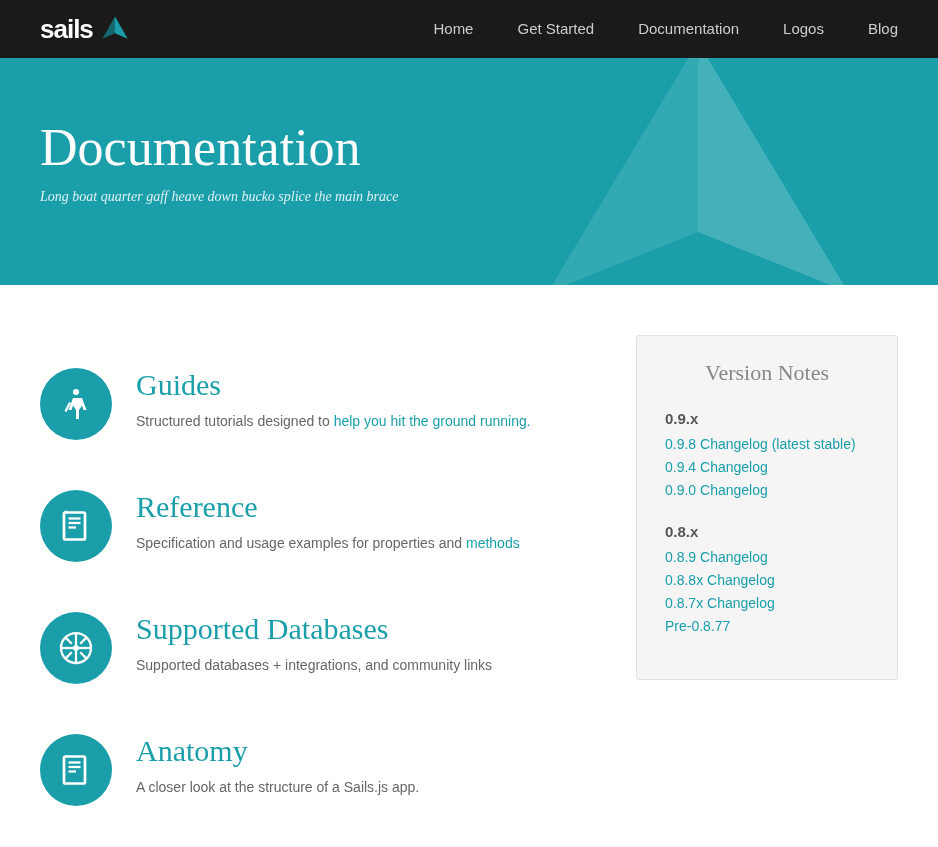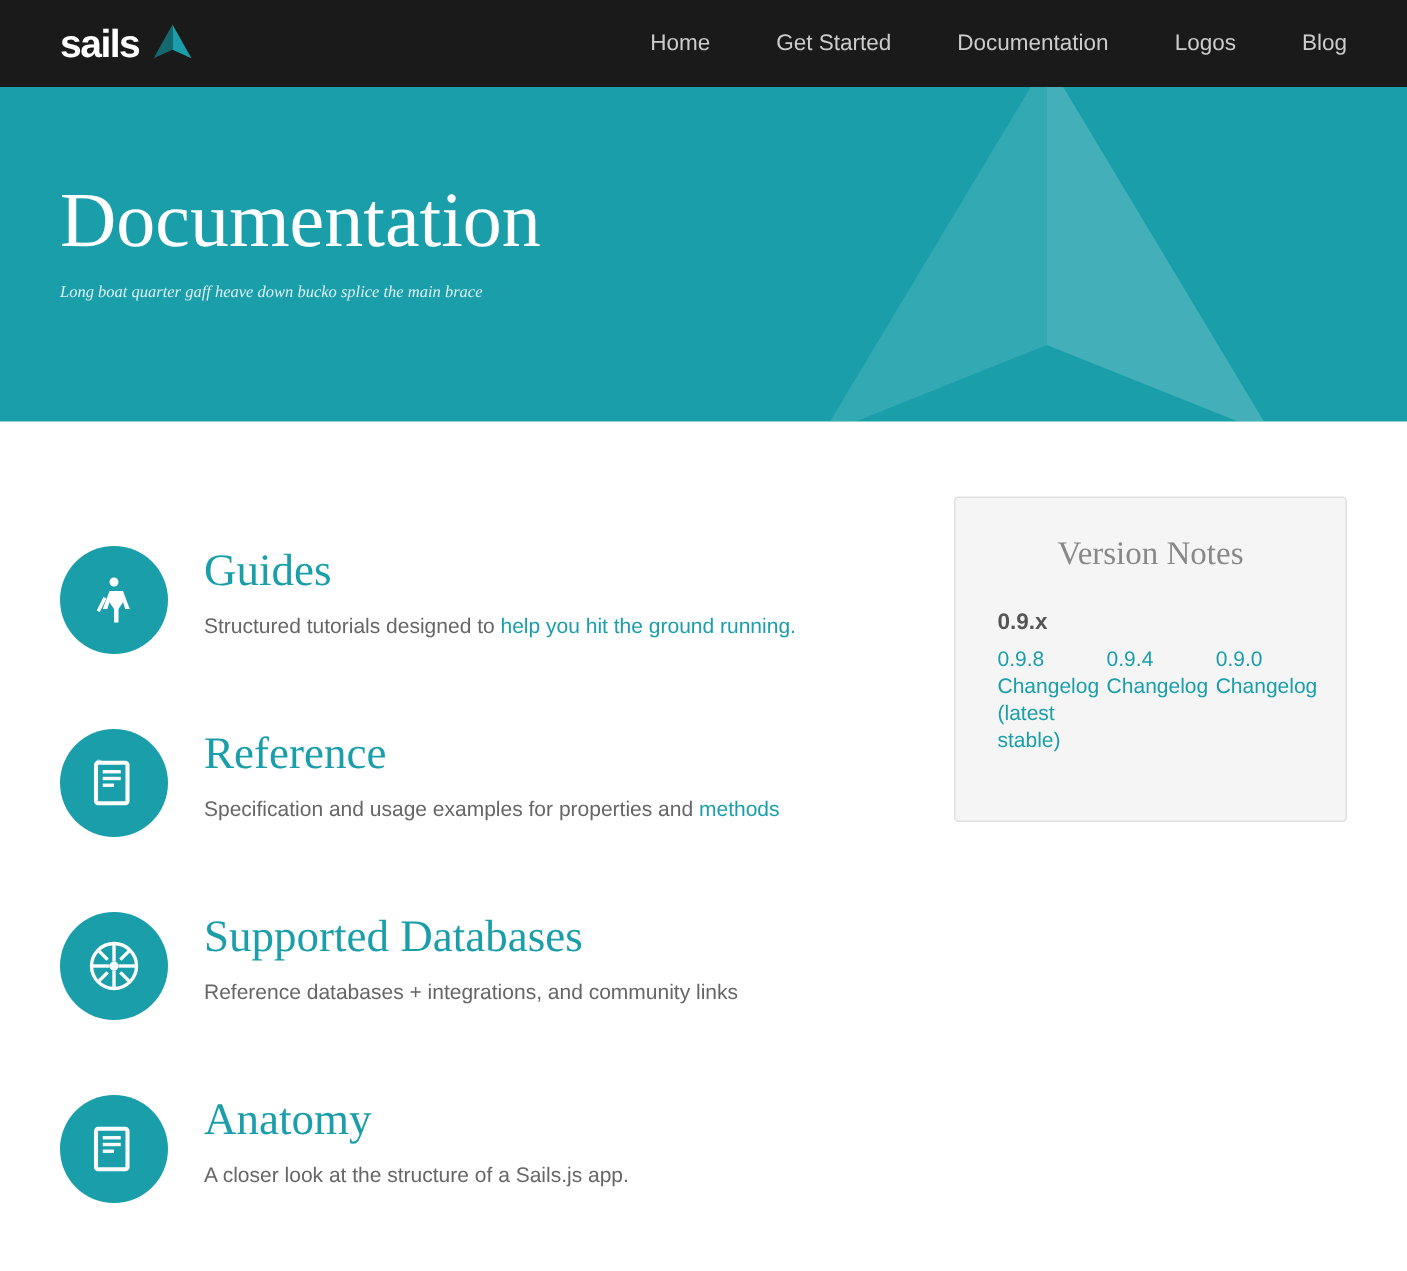--- a/index.html
+++ b/index.html
@@ -62,21 +62,21 @@
     .hero h1 {
       color: #fff;
       font-size: 52px;
       font-weight: 300;
       font-family: 'Georgia', serif;
       margin-bottom: 12px;
     }
     .hero p {
       color: rgba(255,255,255,0.85);
       font-style: italic;
-      font-size: 11px;
+      font-size: 14px;
       font-family: 'Georgia', serif;
     }
 
     
     .content-area {
       display: flex;
       gap: 0;
       padding: 50px 40px;
       max-width: 938px;
       margin: 0 auto;
@@ -153,21 +153,21 @@
     .version-group-label {
       color: #555;
       font-size: 15px;
       font-weight: bold;
       margin-bottom: 8px;
       font-family: sans-serif;
     }
     .version-links {
       list-style: none;
       display: flex;
-      flex-direction: row;
+      flex-direction: column;
       gap: 5px;
     }
     .version-links li a {
       color: #1a9faa;
       text-decoration: none;
       font-size: 14px;
       font-family: sans-serif;
     }
   </style>
 </head>
@@ -244,21 +244,21 @@
           <line x1="2" y1="12" x2="10" y2="12" stroke="#fff" stroke-width="1.5"></line>
           <line x1="14" y1="12" x2="22" y2="12" stroke="#fff" stroke-width="1.5"></line>
           <line x1="4.93" y1="4.93" x2="9.17" y2="9.17" stroke="#fff" stroke-width="1.5"></line>
           <line x1="14.83" y1="14.83" x2="19.07" y2="19.07" stroke="#fff" stroke-width="1.5"></line>
           <line x1="19.07" y1="4.93" x2="14.83" y2="9.17" stroke="#fff" stroke-width="1.5"></line>
           <line x1="9.17" y1="14.83" x2="4.93" y2="19.07" stroke="#fff" stroke-width="1.5"></line>
         </svg>
       </div>
       <div class="section-text">
         <h2>Supported Databases</h2>
-        <p>Reference databases + integrations, and community links</p>
+        <p>Supported databases + integrations, and community links</p>
       </div>
     </div>
 
     <div class="section-item">
       <div class="section-icon">
         <svg viewBox="0 0 24 24" xmlns="http://www.w3.org/2000/svg">
           <rect x="4" y="3" width="14" height="18" rx="1" fill="none" stroke="#fff" stroke-width="1.8"></rect>
           <line x1="7" y1="7" x2="15" y2="7" stroke="#fff" stroke-width="1.5"></line>
           <line x1="7" y1="10" x2="15" y2="10" stroke="#fff" stroke-width="1.5"></line>
           <line x1="7" y1="13" x2="12" y2="13" stroke="#fff" stroke-width="1.5"></line>
@@ -278,15 +278,24 @@
 
       <div class="version-group">
         <div class="version-group-label">0.9.x</div>
         <ul class="version-links">
           <li><a href="#">0.9.8 Changelog (latest stable)</a></li>
           <li><a href="#">0.9.4 Changelog</a></li>
           <li><a href="#">0.9.0 Changelog</a></li>
         </ul>
       </div>
 
+      <div class="version-group">
+        <div class="version-group-label">0.8.x</div>
+        <ul class="version-links">
+          <li><a href="#">0.8.9 Changelog</a></li>
+          <li><a href="#">0.8.8x Changelog</a></li>
+          <li><a href="#">0.8.7x Changelog</a></li>
+          <li><a href="#">Pre-0.8.77</a></li>
+        </ul>
+      </div>
     </div>
   </div>
 </div>
 
 </body></html>

